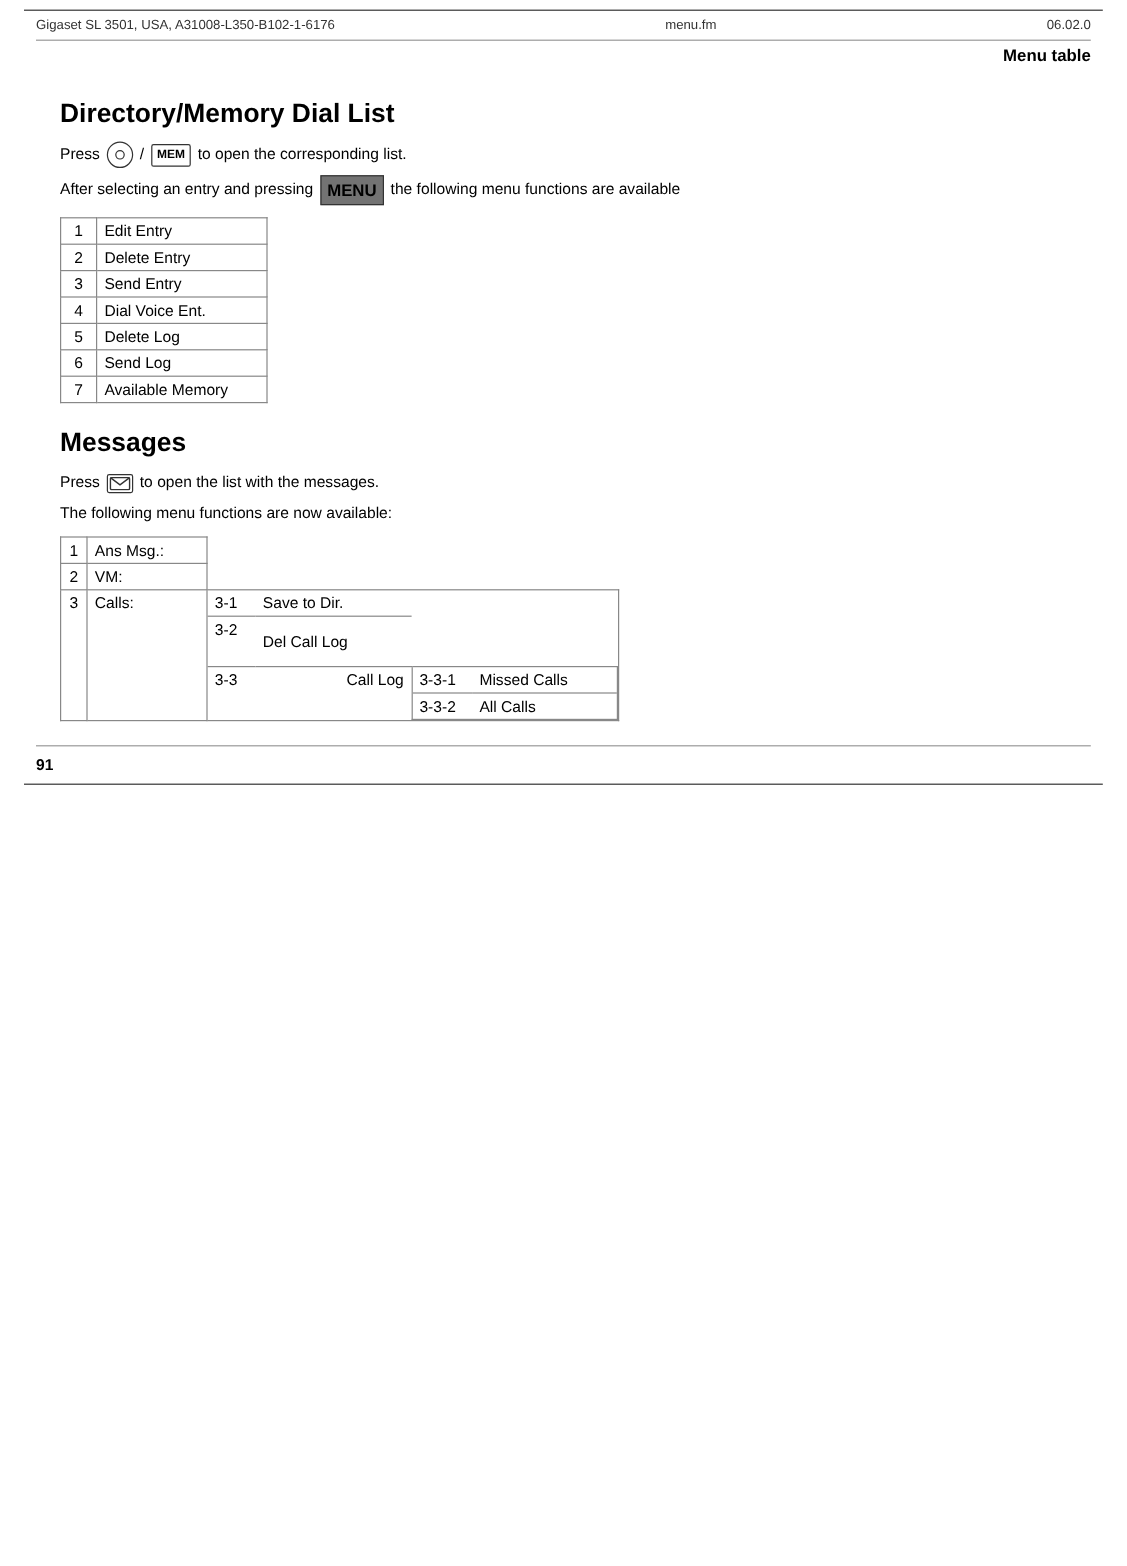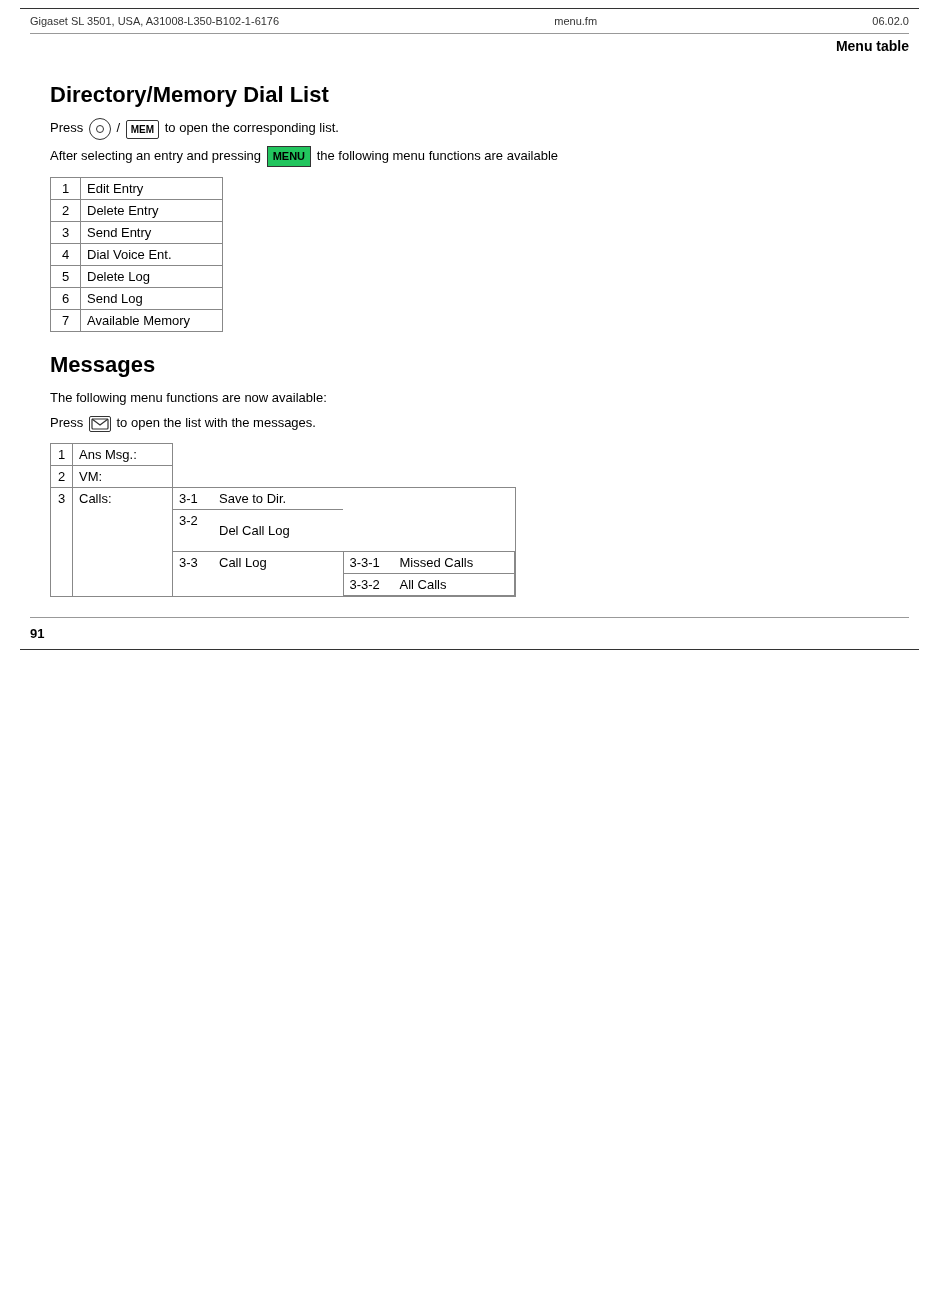--- a/index.html
+++ b/index.html
@@ -72,25 +72,25 @@
       font-weight: bold;
       vertical-align: middle;
       margin: 0 2px;
       border-radius: 2px;
     }
 
     .icon-menu-box {
       display: inline-block;
       border: 1.5px solid #333;
       padding: 1px 5px;
-      font-size: 11px;
+      font-size: 14px;
       font-weight: bold;
       vertical-align: middle;
       margin: 0 2px;
-      background: #22c55e;
+      background: #737373;
     }
 
     .icon-envelope {
       display: inline-flex;
       align-items: center;
       justify-content: center;
       width: 22px;
       height: 16px;
       border: 1.5px solid #333;
       border-radius: 2px;
@@ -287,34 +287,34 @@
       <td class="num-cell">7</td>
       <td class="label-cell">Available Memory</td>
     </tr>
           </tbody>
       </table>
     </div>
 
     <div class="messages-section">
       <div class="section-heading">Messages</div>
 
-      <div class="section-intro">The following menu functions are now available:</div>
-
       <div class="section-intro">
         <span>Press</span>
         
         <span class="icon-envelope">
           <svg width="18" height="12" viewBox="0 0 18 12" fill="none" xmlns="http://www.w3.org/2000/svg">
             <rect x="1" y="1" width="16" height="10" rx="1" stroke="#333" stroke-width="1.2" fill="none"></rect>
             <polyline points="1,1 9,7 17,1" stroke="#333" stroke-width="1.2" fill="none"></polyline>
           </svg>
         </span>
         <span>to open the list with the messages.</span>
       </div>
 
+      <div class="section-intro">The following menu functions are now available:</div>
+
       <table class="msg-outer-table">
         <tbody>
 
           <tr>
             <td class="num-cell">1</td>
             <td class="label-cell">Ans Msg.:</td>
           </tr>
 
           <tr>
             <td class="num-cell">2</td>
@@ -333,21 +333,21 @@
                     <td style="width:130px; border:none; border-bottom:1px solid #888; padding:3px 6px;">Save to Dir.</td>
                   </tr>
 
                   <tr>
                     <td style="width:40px; border:none; border-bottom:1px solid #888; padding:3px 6px;">3-2</td>
                     <td style="width:130px; border:none; border-bottom:1px solid #888; padding:13px 6px;">Del Call Log</td>
                   </tr>
 
                   <tr>
                     <td style="width:40px; border:none; padding:3px 6px; vertical-align:top;margin-top:16px;">3-3</td>
-                    <td style="width:130px; border:none; padding:3px 6px; vertical-align:top;">Call Log</td>
+                    <td style="width:130px; border:none; padding:3px 6px; vertical-align:top;text-align:right;">Call Log</td>
                     <td style="padding:0; border-left:1px solid #888;">
                       <table class="sub-sub-table">
                         <tbody>
                           <tr>
                             <td style="width:50px; border:none; border-bottom:1px solid #888; padding:3px 6px;margin-top:48px;">3-3-1</td>
                             <td style="width:120px; border:none; border-bottom:1px solid #888; padding:3px 6px;">Missed Calls</td>
                           </tr>
                           <tr>
                             <td style="width:50px; border:none; padding:3px 6px;">3-3-2</td>
                             <td style="width:120px; border:none; padding:3px 6px;">All Calls</td>

